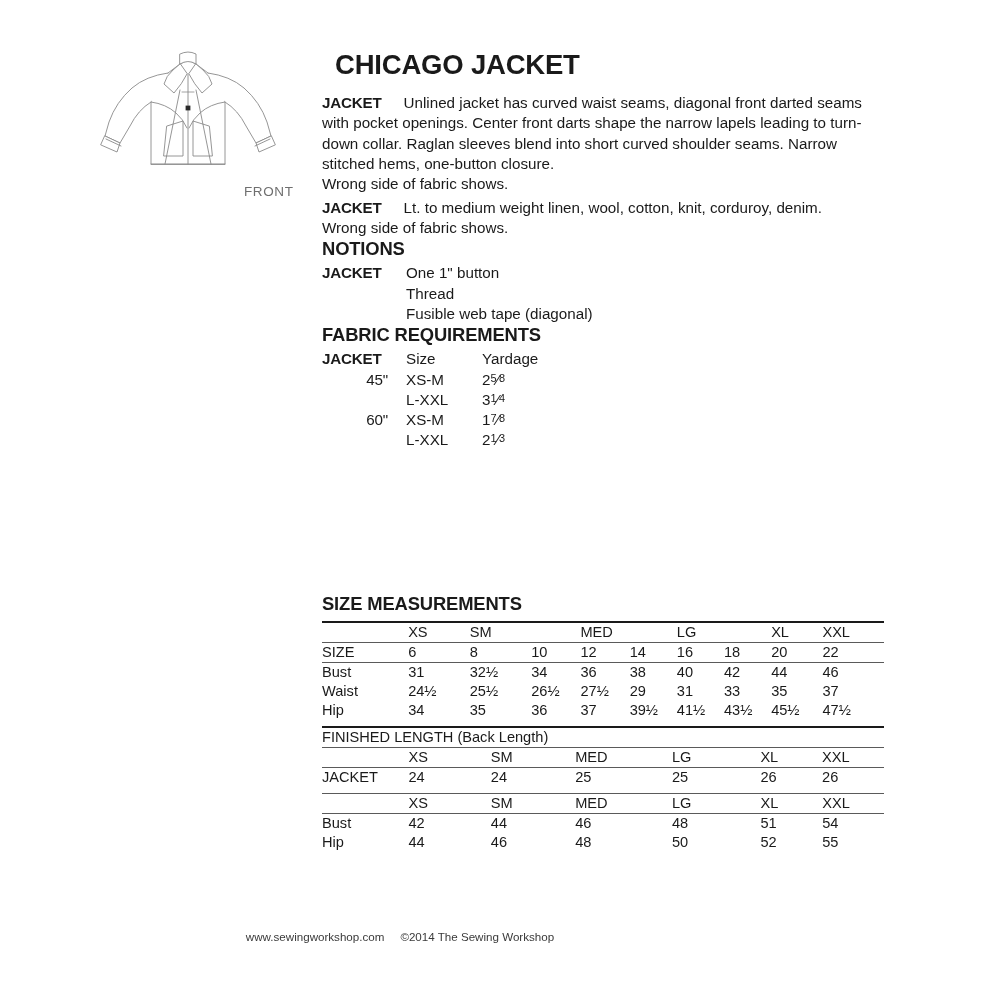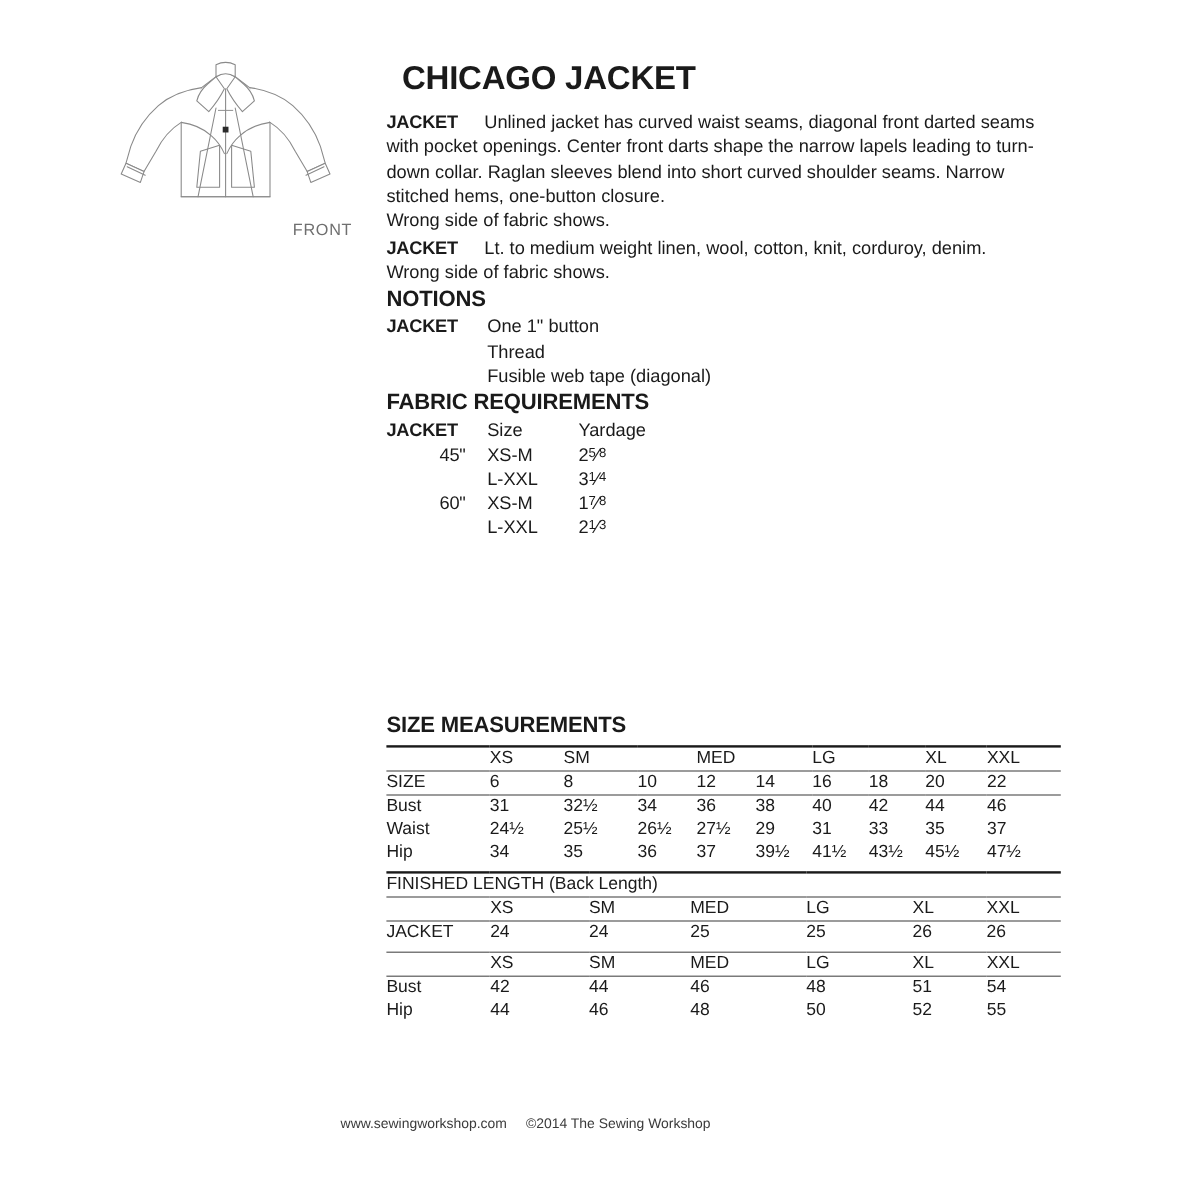--- a/index.html
+++ b/index.html
@@ -145,21 +145,20 @@
 
   
   .footer {
     position: absolute;
     left: 0;
     top: 930px;
     width: 800px;
     text-align: center;
     font-size: 11.6px;
     color: #3a3a3a;
-    padding-left: 38px;
   }
   .footer .site { margin-right: 16px; }
 </style>
 </head>
 <body>
 
 <div class="page">
 
   <div class="views">
 

